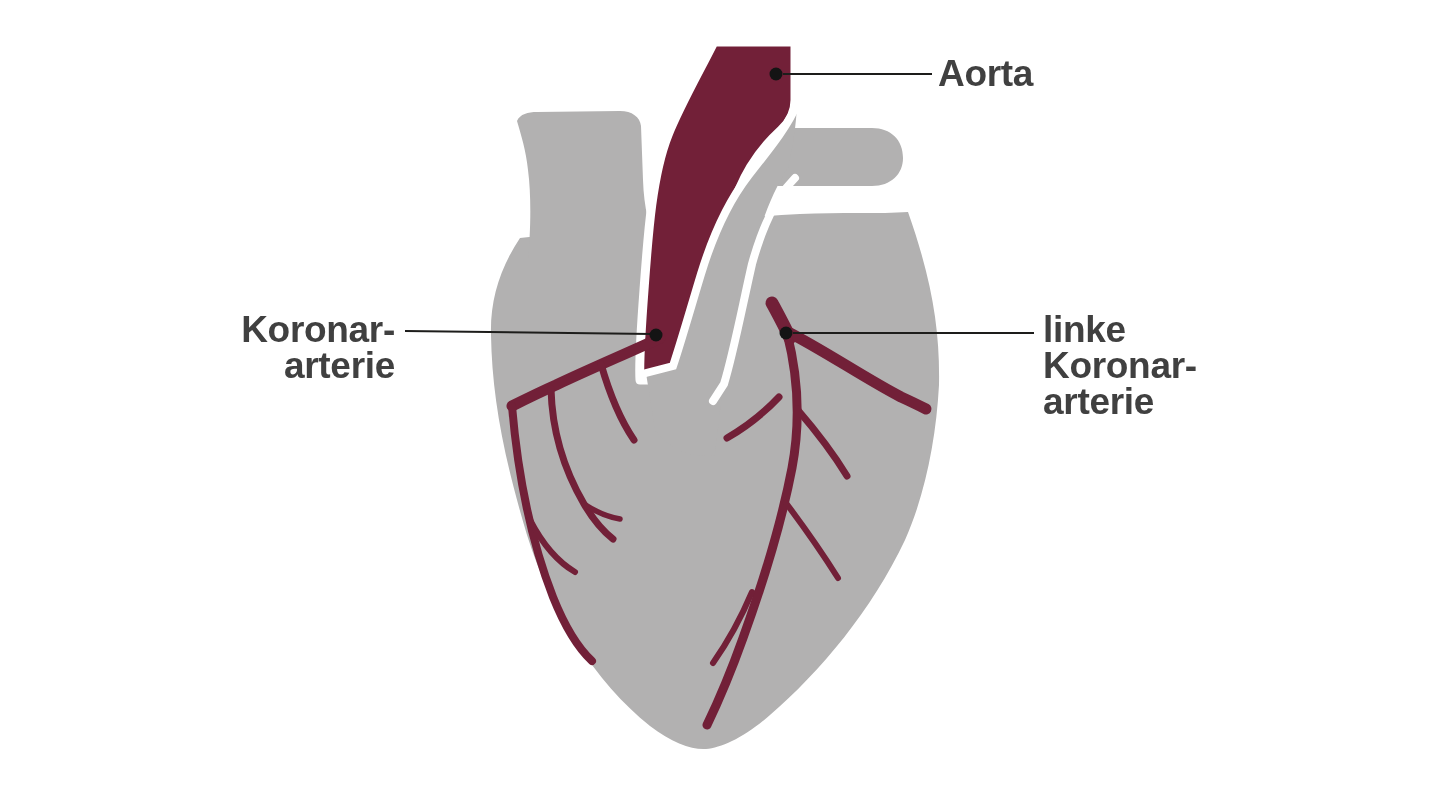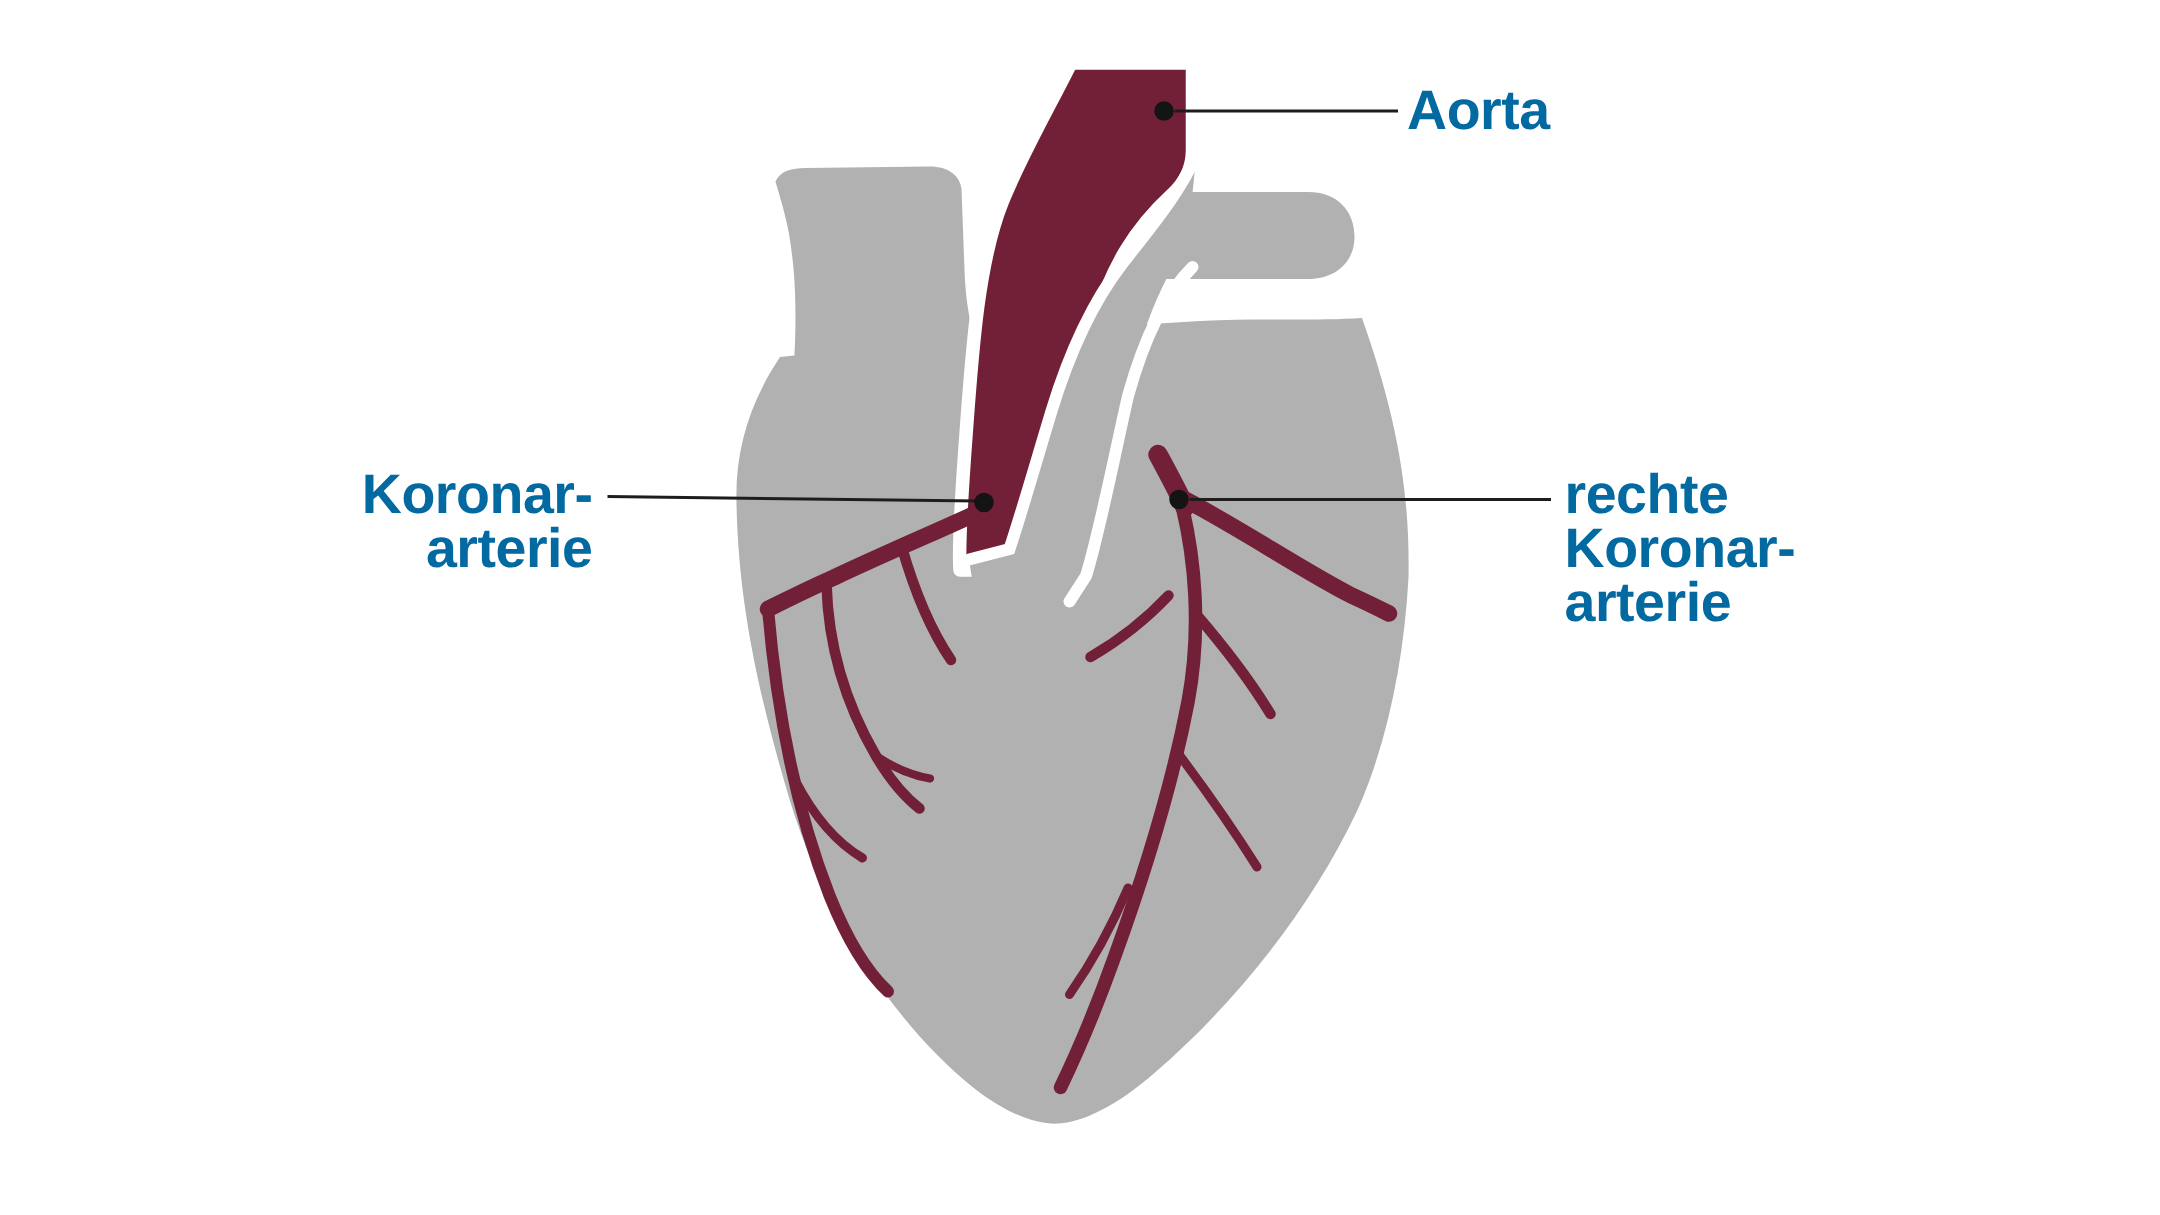--- a/index.html
+++ b/index.html
@@ -10,21 +10,21 @@
     overflow:hidden;
     position:relative;
   }
   .stage{position:absolute;left:0;top:0;width:1440px;height:810px;}
   svg{position:absolute;left:0;top:0;}
   .label{
     position:absolute;
     font-weight:700;
     font-size:37px;
     line-height:36px;
-    color:#0369a1;
+    color:#404040;
     letter-spacing:-0.3px;
     white-space:nowrap;
   }
   .label span{display:block;}
   .label-aorta{left:938px;top:54px;line-height:40px;}
   .label-right-coronary{right:1045px;top:312px;text-align:right;}
   .label-left-coronary{left:1043px;top:312px;text-align:left;}
 </style>
 </head>
 <body>
@@ -130,18 +130,18 @@
   </svg>
 
   <div class="label label-aorta">Aorta</div>
 
   <div class="label label-right-coronary">
     <span>Koronar-</span>
     <span>arterie</span>
   </div>
 
   <div class="label label-left-coronary">
-    <span>rechte</span>
+    <span>linke</span>
     <span>Koronar-</span>
     <span>arterie</span>
   </div>
 
 </div>
 
 </body></html>

